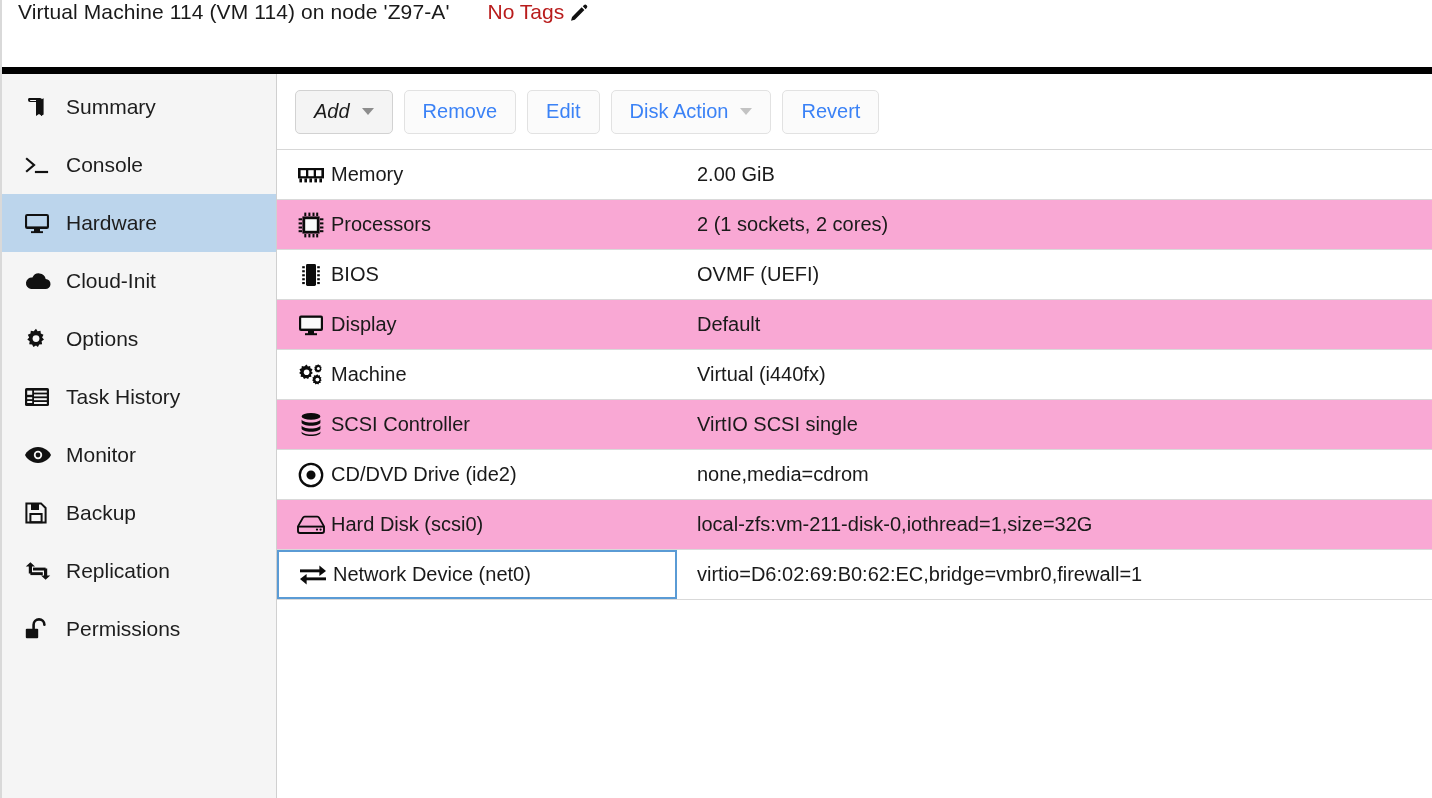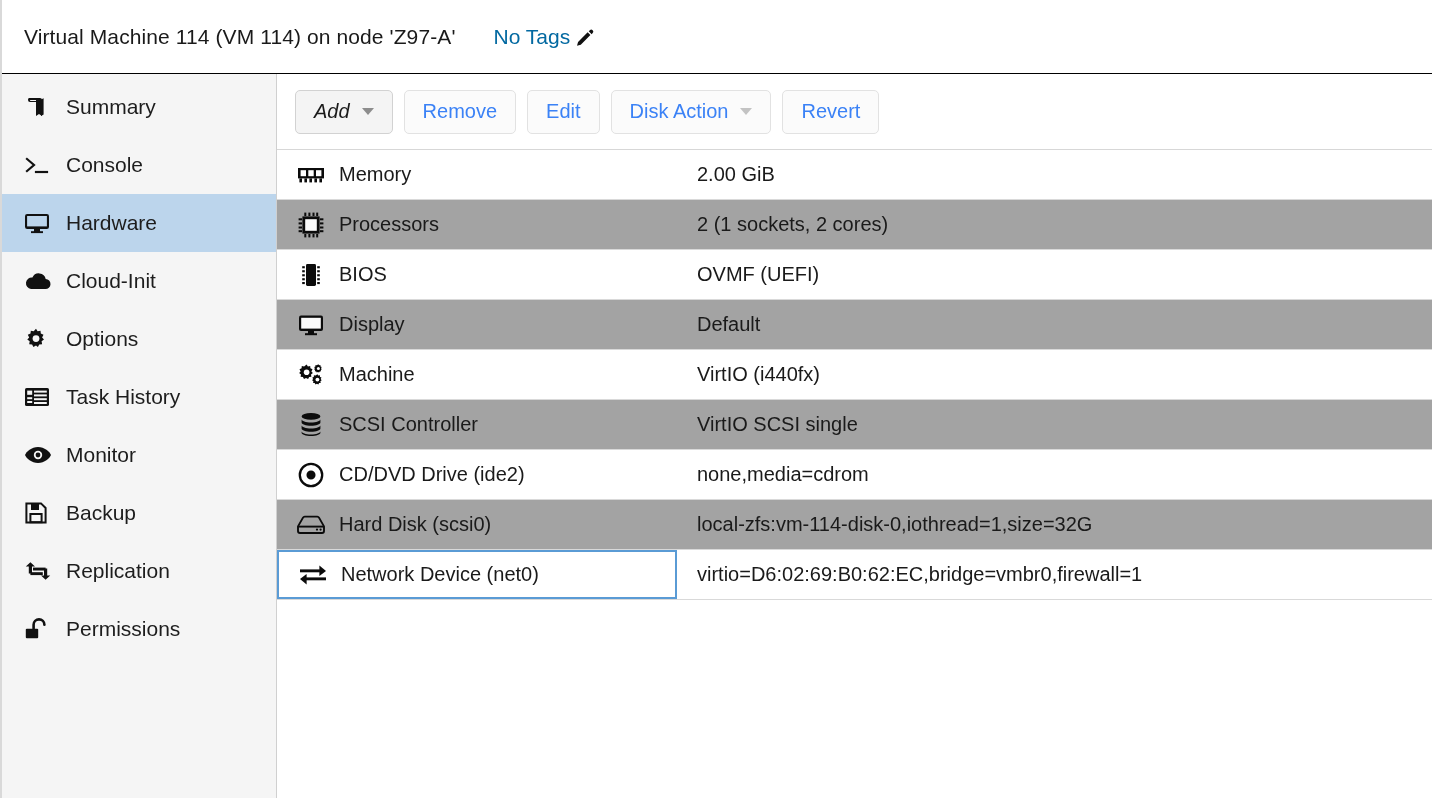--- a/index.html
+++ b/index.html
@@ -14,34 +14,34 @@
     position: relative;
     display: flex; flex-direction: column;
     border-left: 2px solid #d9d9d9;
     overflow: hidden;
   }
 
   
   .header {
     height: 74px;
     flex: 0 0 74px;
-    display: flex; align-items: center;
-    padding-left: 22px;
-    border-bottom: 1px solid #000000;
+    display: flex; align-items: flex-start;
+    padding-left: 16px;
+    border-bottom: 7px solid #000000;
     background: #ffffff;
   }
   .header-title {
     font-size: 21px; color: #1a1a1a;
     letter-spacing: .1px;
     white-space: nowrap;
   }
   .header-tags {
     margin-left: 38px;
     display: flex; align-items: center; gap: 4px;
-    font-size: 21px; color: #0369a1;
+    font-size: 21px; color: #b91c1c;
     white-space: nowrap;
   }
   .pencil-icon { display: inline-flex; align-items: center; }
 
   
   .body { flex: 1 1 auto; display: flex; min-height: 0; }
 
   
   .sidebar {
     width: 275px; flex: 0 0 275px;
@@ -112,39 +112,39 @@
   .tbtn.enabled .caret { border-top-color: #8d8d8d; }
 
   
   .table { flex: 1 1 auto; overflow: hidden; }
   .row {
     height: 50px;
     display: flex; align-items: stretch;
     border-bottom: 1px solid #d9d9d9;
     background: #ffffff;
   }
-  .row.alt { background: #a3a3a3; }
+  .row.alt { background: #f9a8d4; }
   .cell-key {
     width: 400px; flex: 0 0 400px;
     display: flex; align-items: center;
     padding-left: 14px;
     position: relative;
   }
   .row.selected .cell-key {
     border: 2px solid #5a9bd5;
     background: #ffffff;
   }
   .row-icon {
     width: 40px; flex: 0 0 40px;
     display: flex; align-items: center; justify-content: center;
     color: #0b0b0b;
   }
   .row-key-text {
     font-size: 20px; color: #1a1a1a;
-    margin-left: 8px; white-space: nowrap; text-align: center;
+    margin-left: 0; white-space: nowrap; text-align: center;
   }
   .cell-val {
     flex: 1 1 auto;
     display: flex; align-items: center;
     padding-left: 20px;
     font-size: 20px; color: #1a1a1a;
     white-space: nowrap; overflow: hidden;
   }
   .filler { flex: 1 1 auto; background: #ffffff; }
   svg { display: block; }
@@ -402,21 +402,21 @@
                 <path d="M9.6 2.4l1.3 2 2.3-.4.2 2.3 2.1 1-1.1 2.1 1.5 1.7-1.9 1.4.4 2.3-2.3.2-1 2.1-2.1-1.2-2 1.2-1.1-2.1-2.3-.2.4-2.3-1.9-1.4 1.5-1.7-1.1-2.1 2.1-1 .2-2.3 2.3.4z"></path>
                 <circle cx="9.6" cy="10.3" r="2.8" fill="#fff"></circle>
                 <path d="M20.4 12.2l.9 1.4 1.6-.3.1 1.6 1.5.7-.8 1.5 1 1.2-1.3 1 .3 1.6-1.6.1-.7 1.5-1.5-.8-1.4.8-.8-1.5-1.6-.1.3-1.6-1.3-1 1-1.2-.8-1.5 1.5-.7.1-1.6 1.6.3z"></path>
                 <circle cx="20.4" cy="17.6" r="1.9" fill="#fff"></circle>
                 <path d="M21.4 2.2l.7 1.1 1.3-.2.1 1.3 1.2.6-.7 1.2.8 1-1 .8.2 1.3-1.3.1-.6 1.2-1.2-.6-1.1.6-.6-1.2-1.3-.1.2-1.3-1-.8.8-1-.7-1.2 1.2-.6.1-1.3 1.3.2z"></path>
                 <circle cx="21.4" cy="6.4" r="1.5" fill="#fff"></circle>
               </svg>
             </span>
             <span class="row-key-text">Machine</span>
           </div>
-          <div class="cell-val">VirtIO (i440fx)</div>
+          <div class="cell-val">Virtual (i440fx)</div>
         </div>
 
         <div class="row alt">
           <div class="cell-key">
             <span class="row-icon">
               <svg width="24" height="26" viewBox="0 0 24 26" fill="#0b0b0b">
                 <ellipse cx="12" cy="4.4" rx="9.4" ry="3.3"></ellipse>
                 <path d="M2.6 7.2c0 1.8 4.2 3.3 9.4 3.3s9.4-1.5 9.4-3.3v3.2c0 1.8-4.2 3.3-9.4 3.3s-9.4-1.5-9.4-3.3z"></path>
                 <path d="M2.6 13.2c0 1.8 4.2 3.3 9.4 3.3s9.4-1.5 9.4-3.3v3.2c0 1.8-4.2 3.3-9.4 3.3s-9.4-1.5-9.4-3.3z"></path>
                 <path d="M2.6 19.2c0 1.8 4.2 3.3 9.4 3.3s9.4-1.5 9.4-3.3v1.6c0 1.8-4.2 3.3-9.4 3.3s-9.4-1.5-9.4-3.3z"></path>
@@ -445,21 +445,21 @@
             <span class="row-icon">
               <svg width="30" height="22" viewBox="0 0 30 22" fill="none" stroke="#0b0b0b" stroke-width="1.9">
                 <path d="M2 12.4L7 3.6a2 2 0 0 1 1.7-1h12.6A2 2 0 0 1 23 3.6l5 8.8v4.6a2 2 0 0 1-2 2H4a2 2 0 0 1-2-2z"></path>
                 <path d="M2 12.6h26"></path>
                 <circle cx="21" cy="15.6" r="1.1" fill="#0b0b0b" stroke="none"></circle>
                 <circle cx="24.6" cy="15.6" r="1.1" fill="#0b0b0b" stroke="none"></circle>
               </svg>
             </span>
             <span class="row-key-text">Hard Disk (scsi0)</span>
           </div>
-          <div class="cell-val">local-zfs:vm-114-disk-0,iothread=1,size=32G</div>
+          <div class="cell-val">local-zfs:vm-211-disk-0,iothread=1,size=32G</div>
         </div>
 
         <div class="row selected">
           <div class="cell-key">
             <span class="row-icon">
               <svg width="30" height="22" viewBox="0 0 30 22" fill="#0b0b0b">
                 <rect x="2" y="5.4" width="21" height="2.9"></rect>
                 <path d="M21.4 1.6L28 6.9l-6.6 5.2z"></path>
                 <rect x="7" y="13.4" width="21" height="2.9"></rect>
                 <path d="M8.6 10.1L2 15.1l6.6 5.3z"></path>

